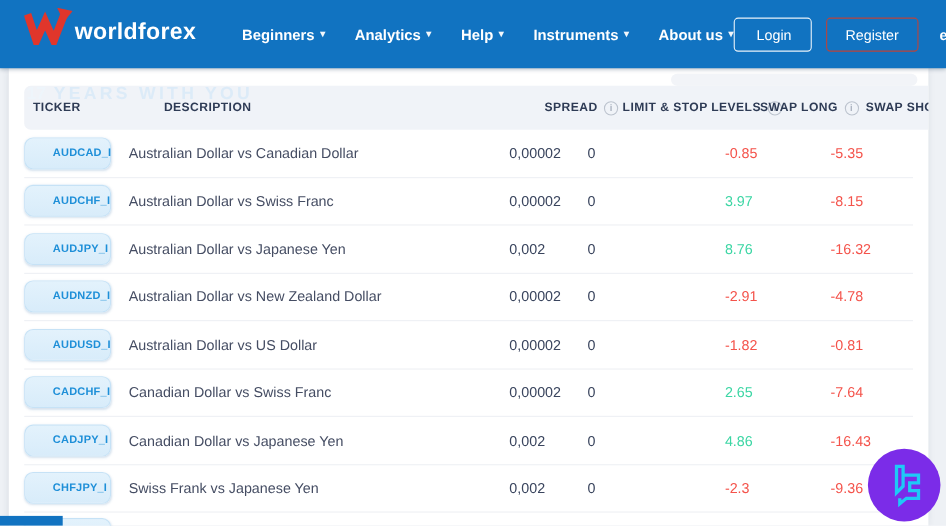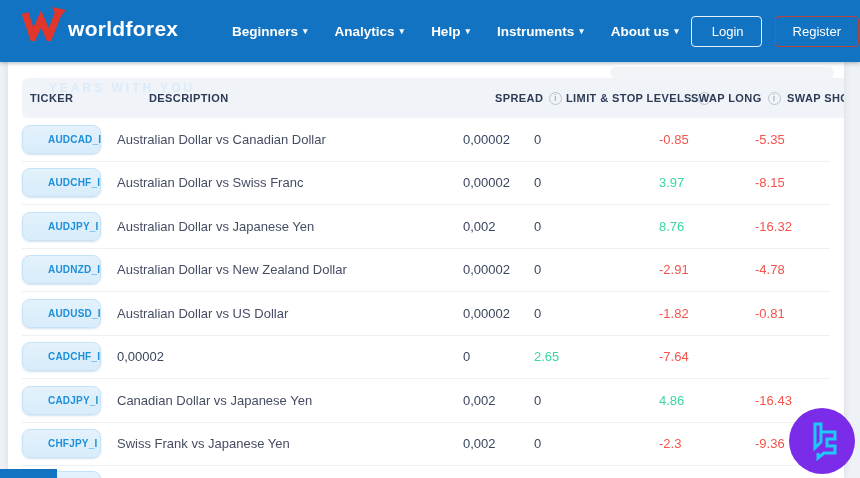--- a/index.html
+++ b/index.html
@@ -21,34 +21,33 @@
   }
 
   
   .topbar{
     position:absolute;left:0;top:0;width:860px;height:62px;
     background:var(--header-blue);
     display:flex;align-items:center;
     padding:0 24px 0 22px;
     box-shadow:0 1px 4px rgba(10,40,70,.35);
     z-index:5;
-    gap:12px;
   }
   .logo{position:relative;width:172px;height:62px;flex:none;}
   .logo svg.wmark{position:absolute;left:0;top:7px;}
   .brand{
     position:absolute;left:46px;top:17px;
     color:#fff;font-size:21px;font-weight:bold;letter-spacing:.3px;
   }
   .tagline{
     position:absolute;left:2px;top:41px;
     display:flex;align-items:flex-end;gap:7px;color:#dcebf8;white-space:nowrap;margin-top:36px;
   }
   .tagline .yrs{font-size:16px;font-weight:bold;color:#eef5fb;}
-  .tagline .txt{font-size:12px;letter-spacing:3px;font-weight:bold;}
+  .tagline .txt{font-size:16px;letter-spacing:3px;font-weight:bold;}
 
   .mainnav{display:flex;align-items:center;gap:27px;margin-left:26px;}
   .navitem{
     color:#fff;font-size:13.5px;font-weight:bold;cursor:pointer;
     display:flex;align-items:center;white-space:nowrap;
   }
   .caret{font-size:9px;margin-left:5px;opacity:.95;}
 
   .hdr-right{margin-left:auto;display:flex;align-items:center;gap:13px;}
   .btn{
@@ -276,20 +275,21 @@
 
     <div class="row">
       <div>
         <div class="pill">
           <span class="tkr">CADCHF_I</span>
           <svg width="9" height="6" viewBox="0 0 9 6">
               <polyline points="1,1 4.5,4.5 8,1" fill="none" stroke="#2a97dc" stroke-width="1.6" stroke-linecap="round"></polyline>
             </svg>
         </div>
       </div>
+      <div class="desc">Canadian Dollar vs Swiss Franc</div>
       <div class="num">0,00002</div>
       <div class="num">0</div>
       <div class="swap pos">2.65</div>
       <div class="swap neg">-7.64</div>
     </div>
 
     <div class="row">
       <div>
         <div class="pill">
           <span class="tkr">CADJPY_I</span>

